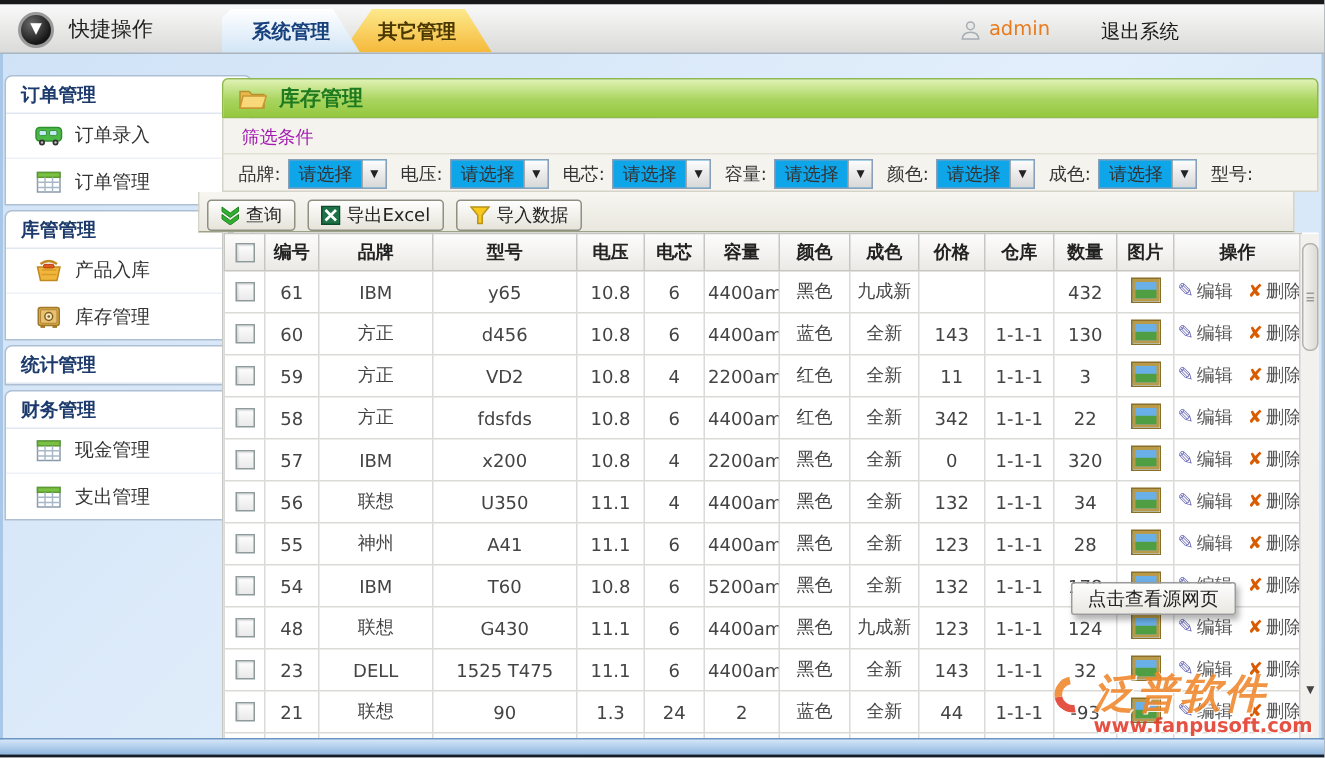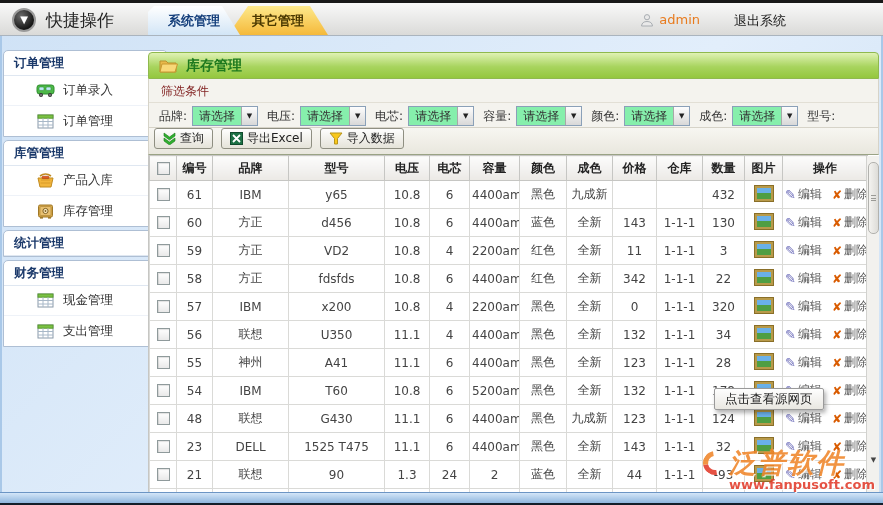--- a/index.html
+++ b/index.html
@@ -15,64 +15,64 @@
     background:linear-gradient(#d4e6f8,#8fb6de);border-top:1px solid #6c95c4;}
   .bottom-dark{position:absolute;left:0;bottom:0;width:883px;height:2px;background:#141e2a;}
   
   .topbar{position:absolute;left:0;top:3px;width:883px;height:33px;
     background:linear-gradient(#f9f9f9,#dadad8);border-bottom:1px solid #aab4be;}
   .quick{position:absolute;left:12px;top:4px;display:flex;align-items:center;gap:10px;height:26px;}
   .quick-circle{width:24px;height:24px;border-radius:50%;
     background:radial-gradient(circle at 35% 30%,#6a6a6a,#161616 70%);
     border:2px solid #9a9a9a;display:flex;align-items:center;justify-content:center;}
   .quick-circle span{color:#fff;font-size:10px;line-height:1;}
-  .quick-label{font-size:17px;color:#222;}
+  .quick-label{font-size:14px;color:#222;}
   .tabs{position:absolute;left:148px;bottom:0;height:29px;}
   .tab{position:absolute;bottom:0;height:29px;display:flex;align-items:center;justify-content:center;
     font-size:13px;font-weight:bold;cursor:pointer;}
   .tab.active{left:0;width:92px;z-index:2;color:#16407c;
     background:linear-gradient(#ffffff,#d2e5f6);
     clip-path:polygon(0 100%,0 6px,6px 0,calc(100% - 18px) 0,100% 100%);}
   .tab.other{left:80px;width:100px;z-index:1;color:#4a3800;
     background:linear-gradient(#fde98c,#f5b93a);
     clip-path:polygon(0 100%,20px 0,calc(100% - 18px) 0,100% 100%);}
   .user-area{position:absolute;right:183px;top:9px;display:flex;align-items:center;gap:5px;}
   .username{color:#e87b1e;font-size:13px;}
   .logout{position:absolute;right:97px;top:9px;font-size:13px;color:#1a1a1a;cursor:pointer;}
   
   .sidebar{position:absolute;left:3px;top:50px;width:165px;}
   .side-card{background:#fff;border:1px solid #aebfd4;border-radius:5px 5px 0 0;margin-bottom:3px;overflow:hidden;}
   .group-head{height:25px;display:flex;align-items:center;justify-content:space-between;
     padding:0 10px;border-bottom:1px solid #dfe7f1;cursor:pointer;}
   .group-title{font-weight:bold;color:#1c3a6b;font-size:12.5px;}
   .group-arrow{font-size:8px;color:#555;}
-  .side-item{height:30px;display:flex;align-items:center;gap:8px;padding:0 6px 0 32px;
+  .side-item{height:30px;display:flex;align-items:center;gap:8px;padding:0 6px 0 19px;
     border-bottom:1px solid #eef2f8;cursor:pointer;}
   .side-item:last-child{border-bottom:none;}
   .side-item .ic{width:19px;height:17px;display:flex;align-items:center;justify-content:center;}
   .side-item .lbl{font-size:12.5px;color:#333;}
   
   .main-header{position:absolute;left:148px;top:52px;width:731px;height:27px;
     background:linear-gradient(#e0f2b4,#a8d45e 55%,#94c73e);
     border:1px solid #8fb94e;border-radius:4px 4px 0 0;
     display:flex;align-items:center;gap:8px;padding:0 10px;}
   .main-title{color:#1e7a1e;font-weight:bold;font-size:14px;}
   .filter-box{position:absolute;left:148px;top:79px;width:731px;height:49px;
     background:#f4f3ee;border:1px solid #d6d3c8;border-top:none;}
-  .filter-cap{padding:4px 12px 2px;font-size:12px;color:#7f1d1d;border-bottom:1px solid #e2dfd5;}
+  .filter-cap{padding:4px 12px 2px;font-size:12px;color:#a21caf;border-bottom:1px solid #e2dfd5;}
   .filter-row{display:flex;align-items:center;gap:5px;padding:3px 6px;}
   .f-label{font-size:12px;color:#333;margin-left:4px;white-space:nowrap;}
-  .select{display:flex;align-items:center;height:20px;border:1px solid #8aa0b8;background:#86efac;cursor:pointer;}
+  .select{display:flex;align-items:center;height:20px;border:1px solid #8aa0b8;background:#0ea5e9;cursor:pointer;}
   .select .sel-text{padding:0 6px;font-size:12px;color:#333;min-width:46px;}
   .select .sel-arrow{width:16px;height:18px;border-left:1px solid #a8a8a8;
     background:linear-gradient(#fdfdfd,#d8d8d8);display:flex;align-items:center;justify-content:center;
     font-size:7px;color:#222;}
-  .toolbar{position:absolute;left:148px;top:128px;width:731px;height:27px;
+  .toolbar{position:absolute;left:132px;top:128px;width:731px;height:27px;
     background:linear-gradient(#f7f6f1,#e9e7de);border:1px solid #d6d3c8;border-top:none;
-    border-bottom:1px solid #9aa385;display:flex;align-items:flex-start;gap:8px;padding:0 5px;}
+    border-bottom:1px solid #9aa385;display:flex;align-items:flex-end;gap:8px;padding:0 5px;}
   .tbtn{display:flex;align-items:center;gap:4px;height:21px;padding:0 8px;
     background:linear-gradient(#fefefe,#e5e3d9);border:1px solid #8f8f82;border-radius:3px;
     font-size:12px;color:#222;cursor:pointer;}
   
   .table-wrap{position:absolute;left:148px;top:155px;width:731px;height:337px;
     background:#fff;border-left:1px solid #c6c6c3;overflow:hidden;}
   table.grid{border-collapse:collapse;table-layout:fixed;width:718px;}
   table.grid th{height:25px;background:linear-gradient(#fcfcfc,#ebe9e5);
     border:1px solid #c6c6c3;font-size:12px;font-weight:bold;color:#222;padding:0 2px;}
   table.grid td{height:28px;border:1px solid #dadad7;font-size:12px;color:#444;

